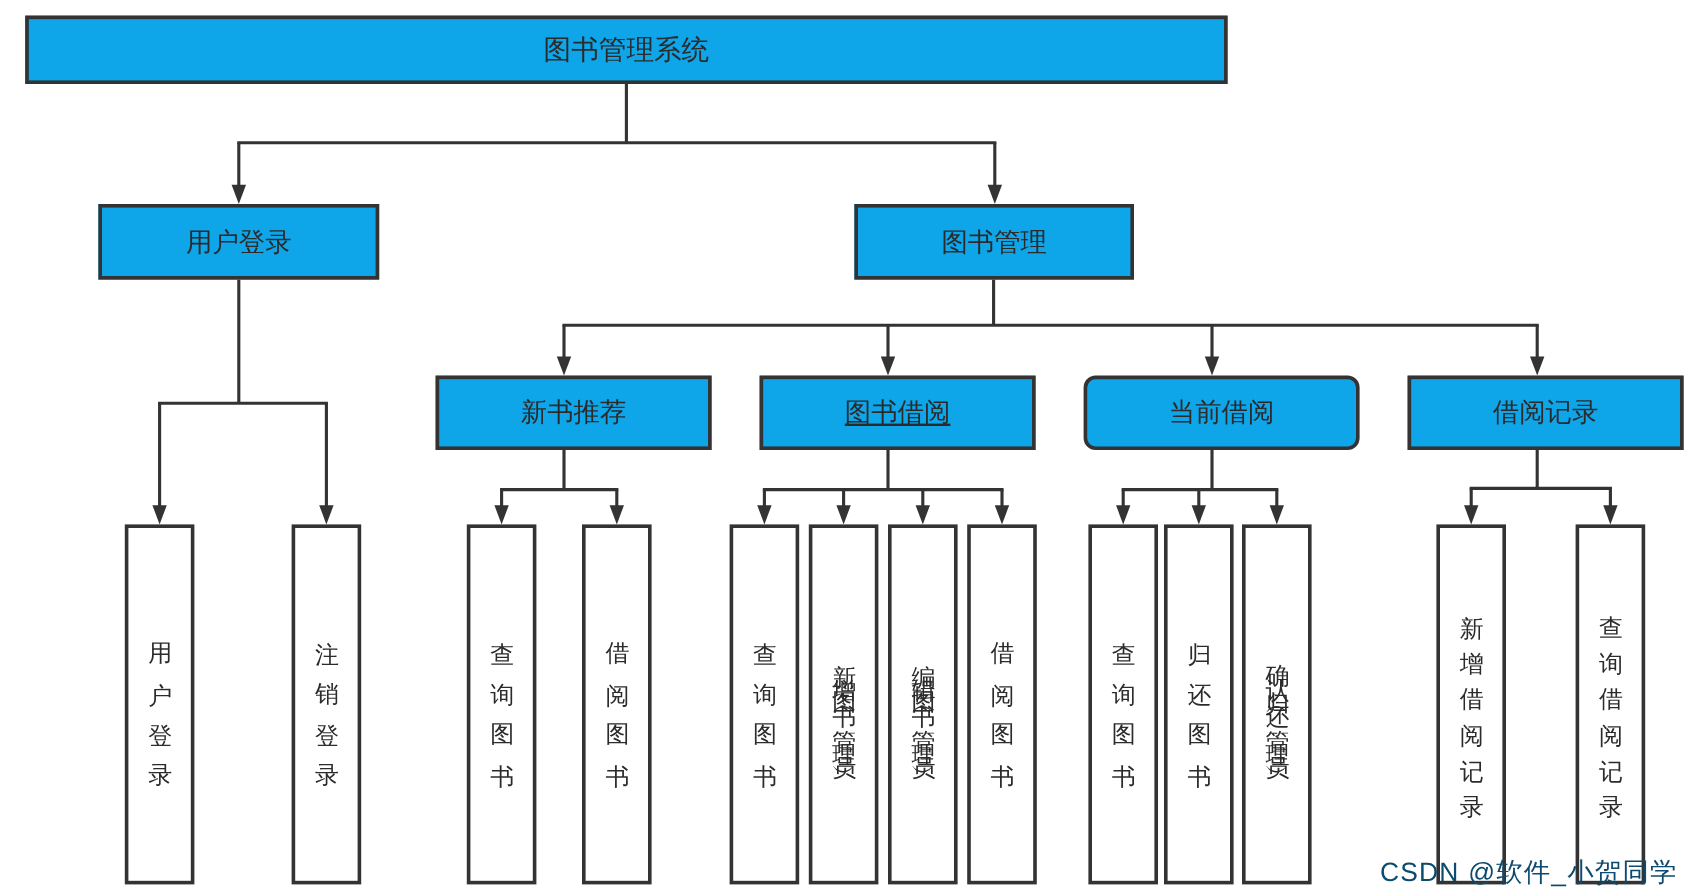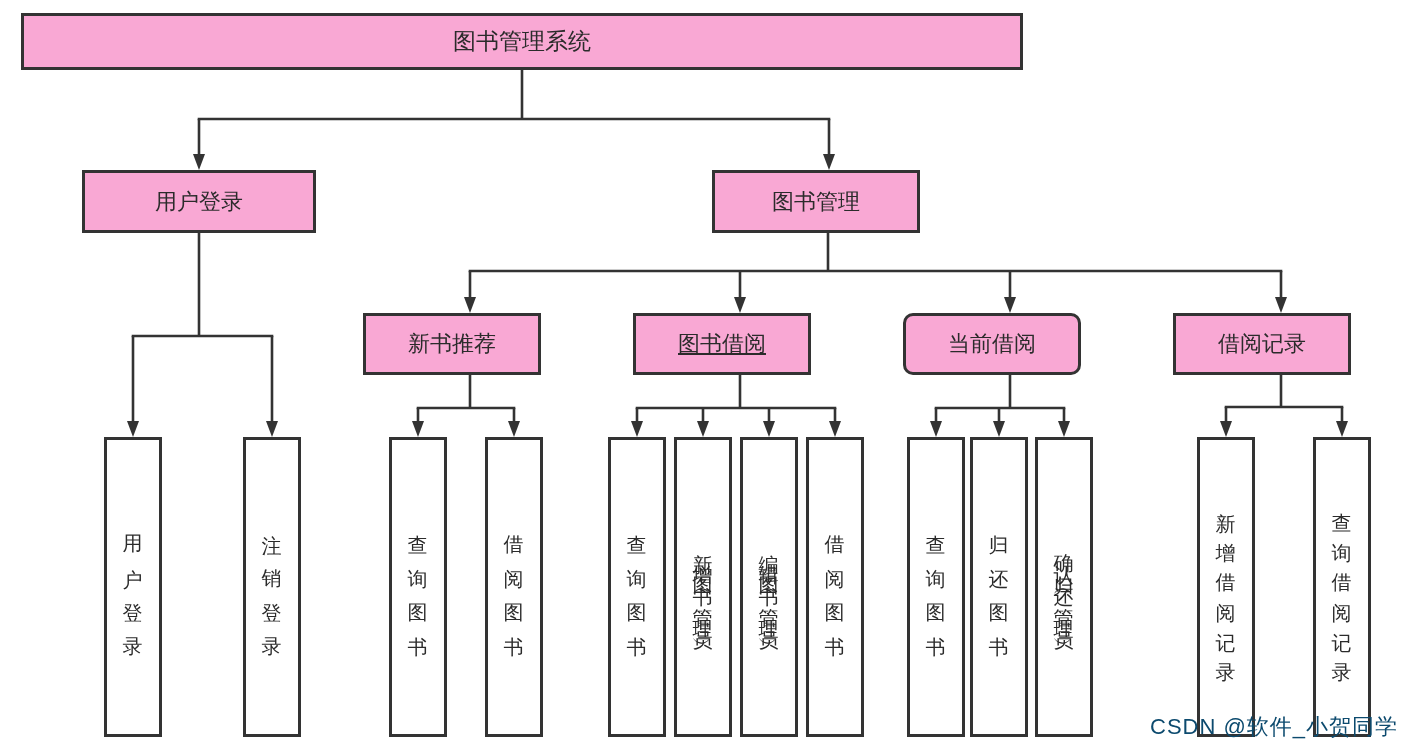--- a/index.html
+++ b/index.html
@@ -13,33 +13,33 @@
   }
   #connectors {
     position: absolute;
     left: 0; top: 0;
     width: 1405px; height: 747px;
     pointer-events: none;
   }
   .node {
     position: absolute;
     box-sizing: border-box;
-    background: #f9a8d4;
+    background: #0ea5e9;
     border: 3px solid #333333;
     display: flex;
     align-items: center;
     justify-content: center;
     color: #2b2b2b;
     z-index: 2;
   }
   .root-node  { left: 21px;  top: 13px;  width: 1002px; height: 57px; font-size: 23px; }
   .l2-node    { top: 170px;  height: 63px; font-size: 22px; }
   .l2-a       { left: 82px;  width: 234px; }
-  .l2-b       { left: 712px; width: 208px; }
-  .l3-node    { top: 313px;  width: 178px; height: 62px; font-size: 22px; }
+  .l2-b       { left: 712px; width: 233px; }
+  .l3-node    { top: 313px;  width: 230px; height: 62px; font-size: 22px; }
   .l3-a { left: 363px; }
   .l3-b { left: 633px; text-decoration: underline; }
   .l3-c { left: 903px; border-radius: 10px; }
   .l3-d { left: 1173px; }
   .vbox {
     position: absolute;
     top: 437px;
     width: 58px;
     height: 300px;
     box-sizing: border-box;

